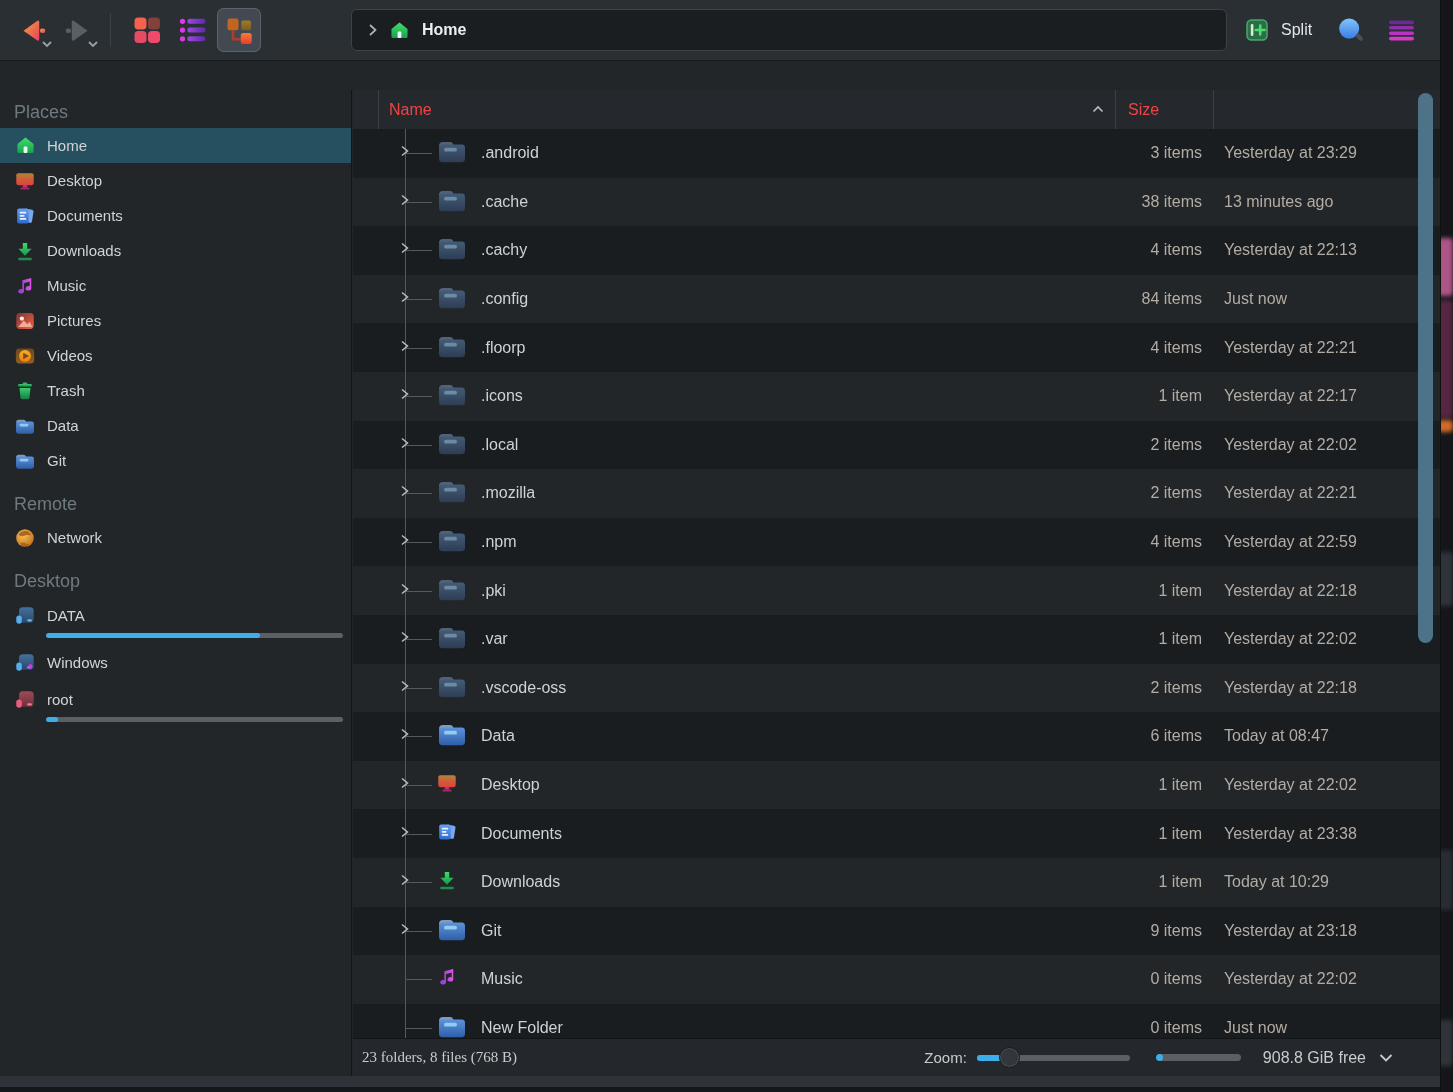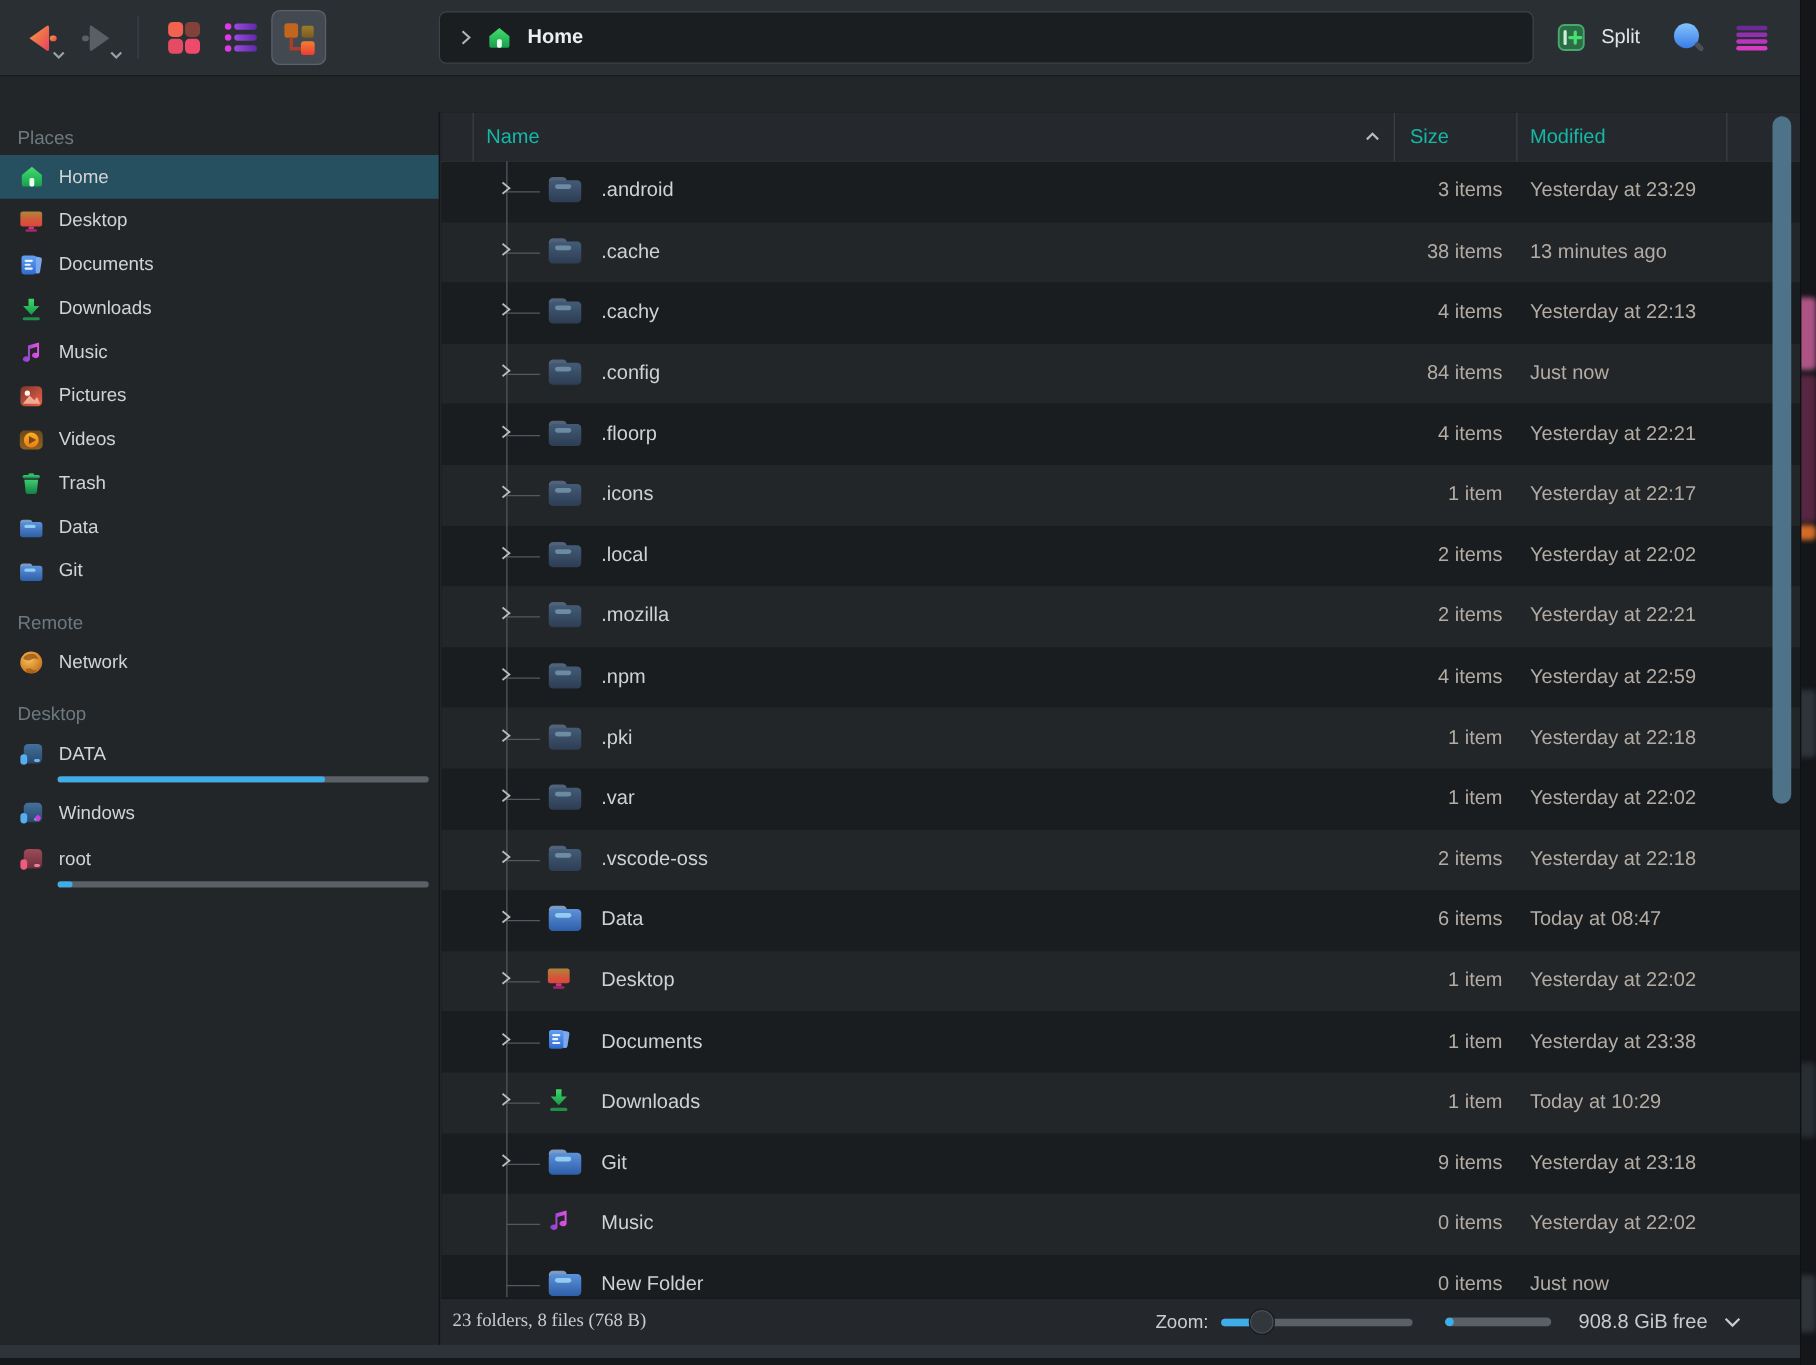--- a/index.html
+++ b/index.html
@@ -40,33 +40,33 @@
   .breadcrumb{margin-left:90px;width:876px;height:42px;background:#1b1e21;border:1px solid #3c4247;
               border-radius:6px;display:flex;align-items:center;box-sizing:border-box;padding:0 10px;}
   .breadcrumb .bchev{margin:0 10px 0 4px;}
   .btext{font-size:16px;font-weight:bold;color:#eceeef;margin-left:12px;}
   .splitbtn{display:flex;align-items:center;gap:12px;margin-left:18px;font-size:16px;color:#e3e6e8;}
   .tbic{margin-left:24px;}
 
   
   .sidebar{position:absolute;top:90px;left:0;width:352px;height:986px;background:#222629;
            border-right:1px solid #121517;overflow:hidden;box-sizing:border-box;}
-  .seclabel{margin:12px 0 5px 14px;font-size:15px;color:#6f7a80;}
+  .seclabel{margin:12px 0 5px 14px;font-size:18px;color:#6f7a80;}
   .seclabel.later{margin-top:16px;}
   .sitem{display:flex;align-items:center;height:35px;padding-left:14px;gap:11px;font-size:15px;color:#d0d4d6;cursor:default;}
   .sitem.selected{background:#26505f;}
   .devwrap{padding:3px 0 4px;}
   .devwrap .sitem{height:30px;}
   .bar{height:5px;border-radius:2.5px;background:#5a6066;margin:3px 8px 2px 46px;overflow:hidden;}
   .bar i{display:block;height:100%;background:#3daee9;border-radius:2.5px;}
 
   
   .main{position:absolute;top:90px;left:353px;width:1087px;height:948px;background:#1b1e21;overflow:hidden;}
   .lheader{display:grid;grid-template-columns:26px 737px 98px 168px 1fr;height:39px;background:#25292d;
-           border-bottom:1px solid #45494e;font-size:16px;color:#14b8a6;align-items:center;text-align:right;}
+           border-bottom:1px solid #45494e;font-size:16px;color:#ef4444;align-items:center;text-align:right;}
   .hc{height:100%;display:flex;align-items:center;border-right:1px solid #3b4045;box-sizing:border-box;position:relative;}
   .hc.fill{border-right:none;}
   .hname{padding-left:10px;}
   .hc:nth-child(3) span{padding-left:12px;}
   .hc:nth-child(4) span{padding-left:10px;}
   .sortic{position:absolute;right:10px;top:14px;}
   .rows{position:absolute;top:39px;left:0;right:0;height:909px;overflow:hidden;}
   .row{display:grid;grid-template-columns:763px 98px 168px 1fr;height:48.6px;align-items:center;}
   .row:nth-child(odd){background:#1a1d20;}
   .row:nth-child(even){background:#232629;}
@@ -467,23 +467,20 @@
           <span>Name</span>
           <span class="ic sortic">
               <svg width="14" height="10" viewBox="0 0 14 10">
                 <path d="M2.5 7.5 L7 3 L11.5 7.5" stroke="#b6bcc0" stroke-width="1.7" fill="none"></path>
               </svg>
             </span>
         </div>
         <div class="hc">
             <span>Size</span>
           </div>
-        <div class="hc">
-            <span>Modified</span>
-          </div>
         <div class="hc fill"></div>
       </div>
       <div class="rows" id="rows">
           <div class="row">
             <div class="cname">
               <span class="rchev"><svg width="13" height="15" viewBox="0 0 13 15">
                   <path d="M4 3 L9.5 7.5 L4 12" stroke="#b8bcbe" stroke-width="1.5" fill="none"></path>
                 </svg></span>
               <span class="ficon"><svg width="32" height="28" viewBox="0 0 32 28" style="opacity:0.92">
   <path d="M3 9 q0-4 4-4 h7 q2.6 0 3.2 2.2 l.6 2.2 H3Z" fill="#57687f"></path>

